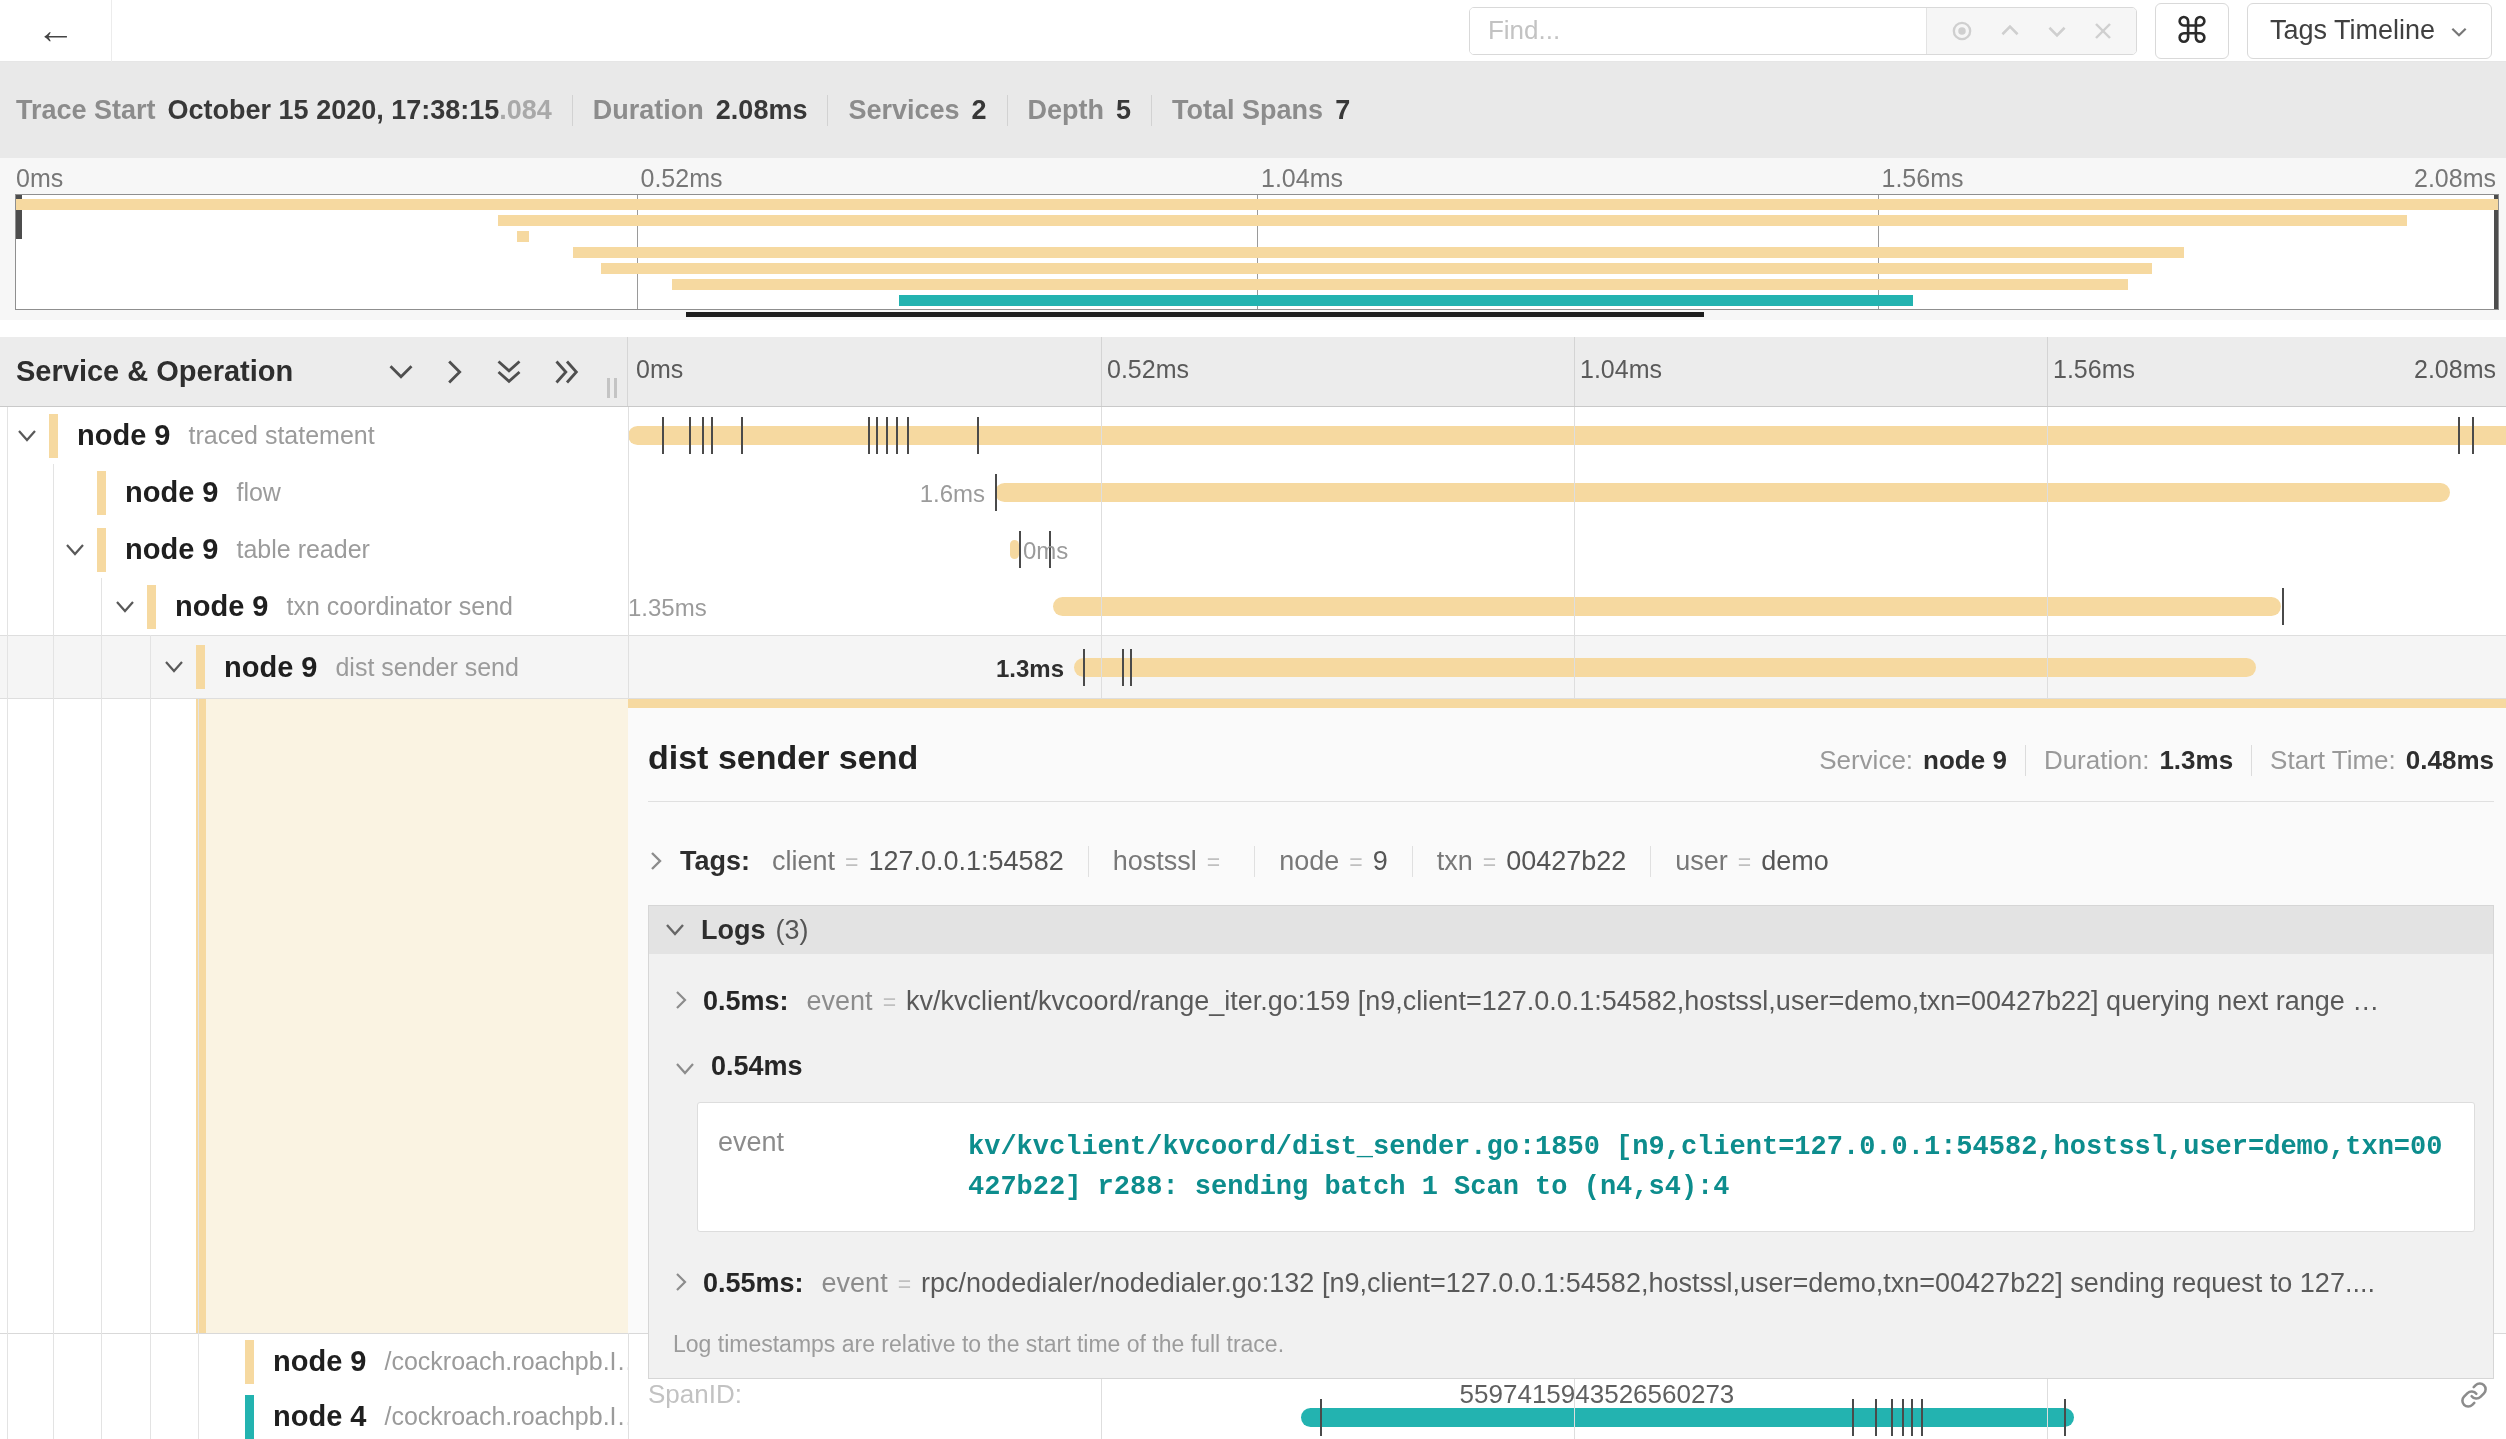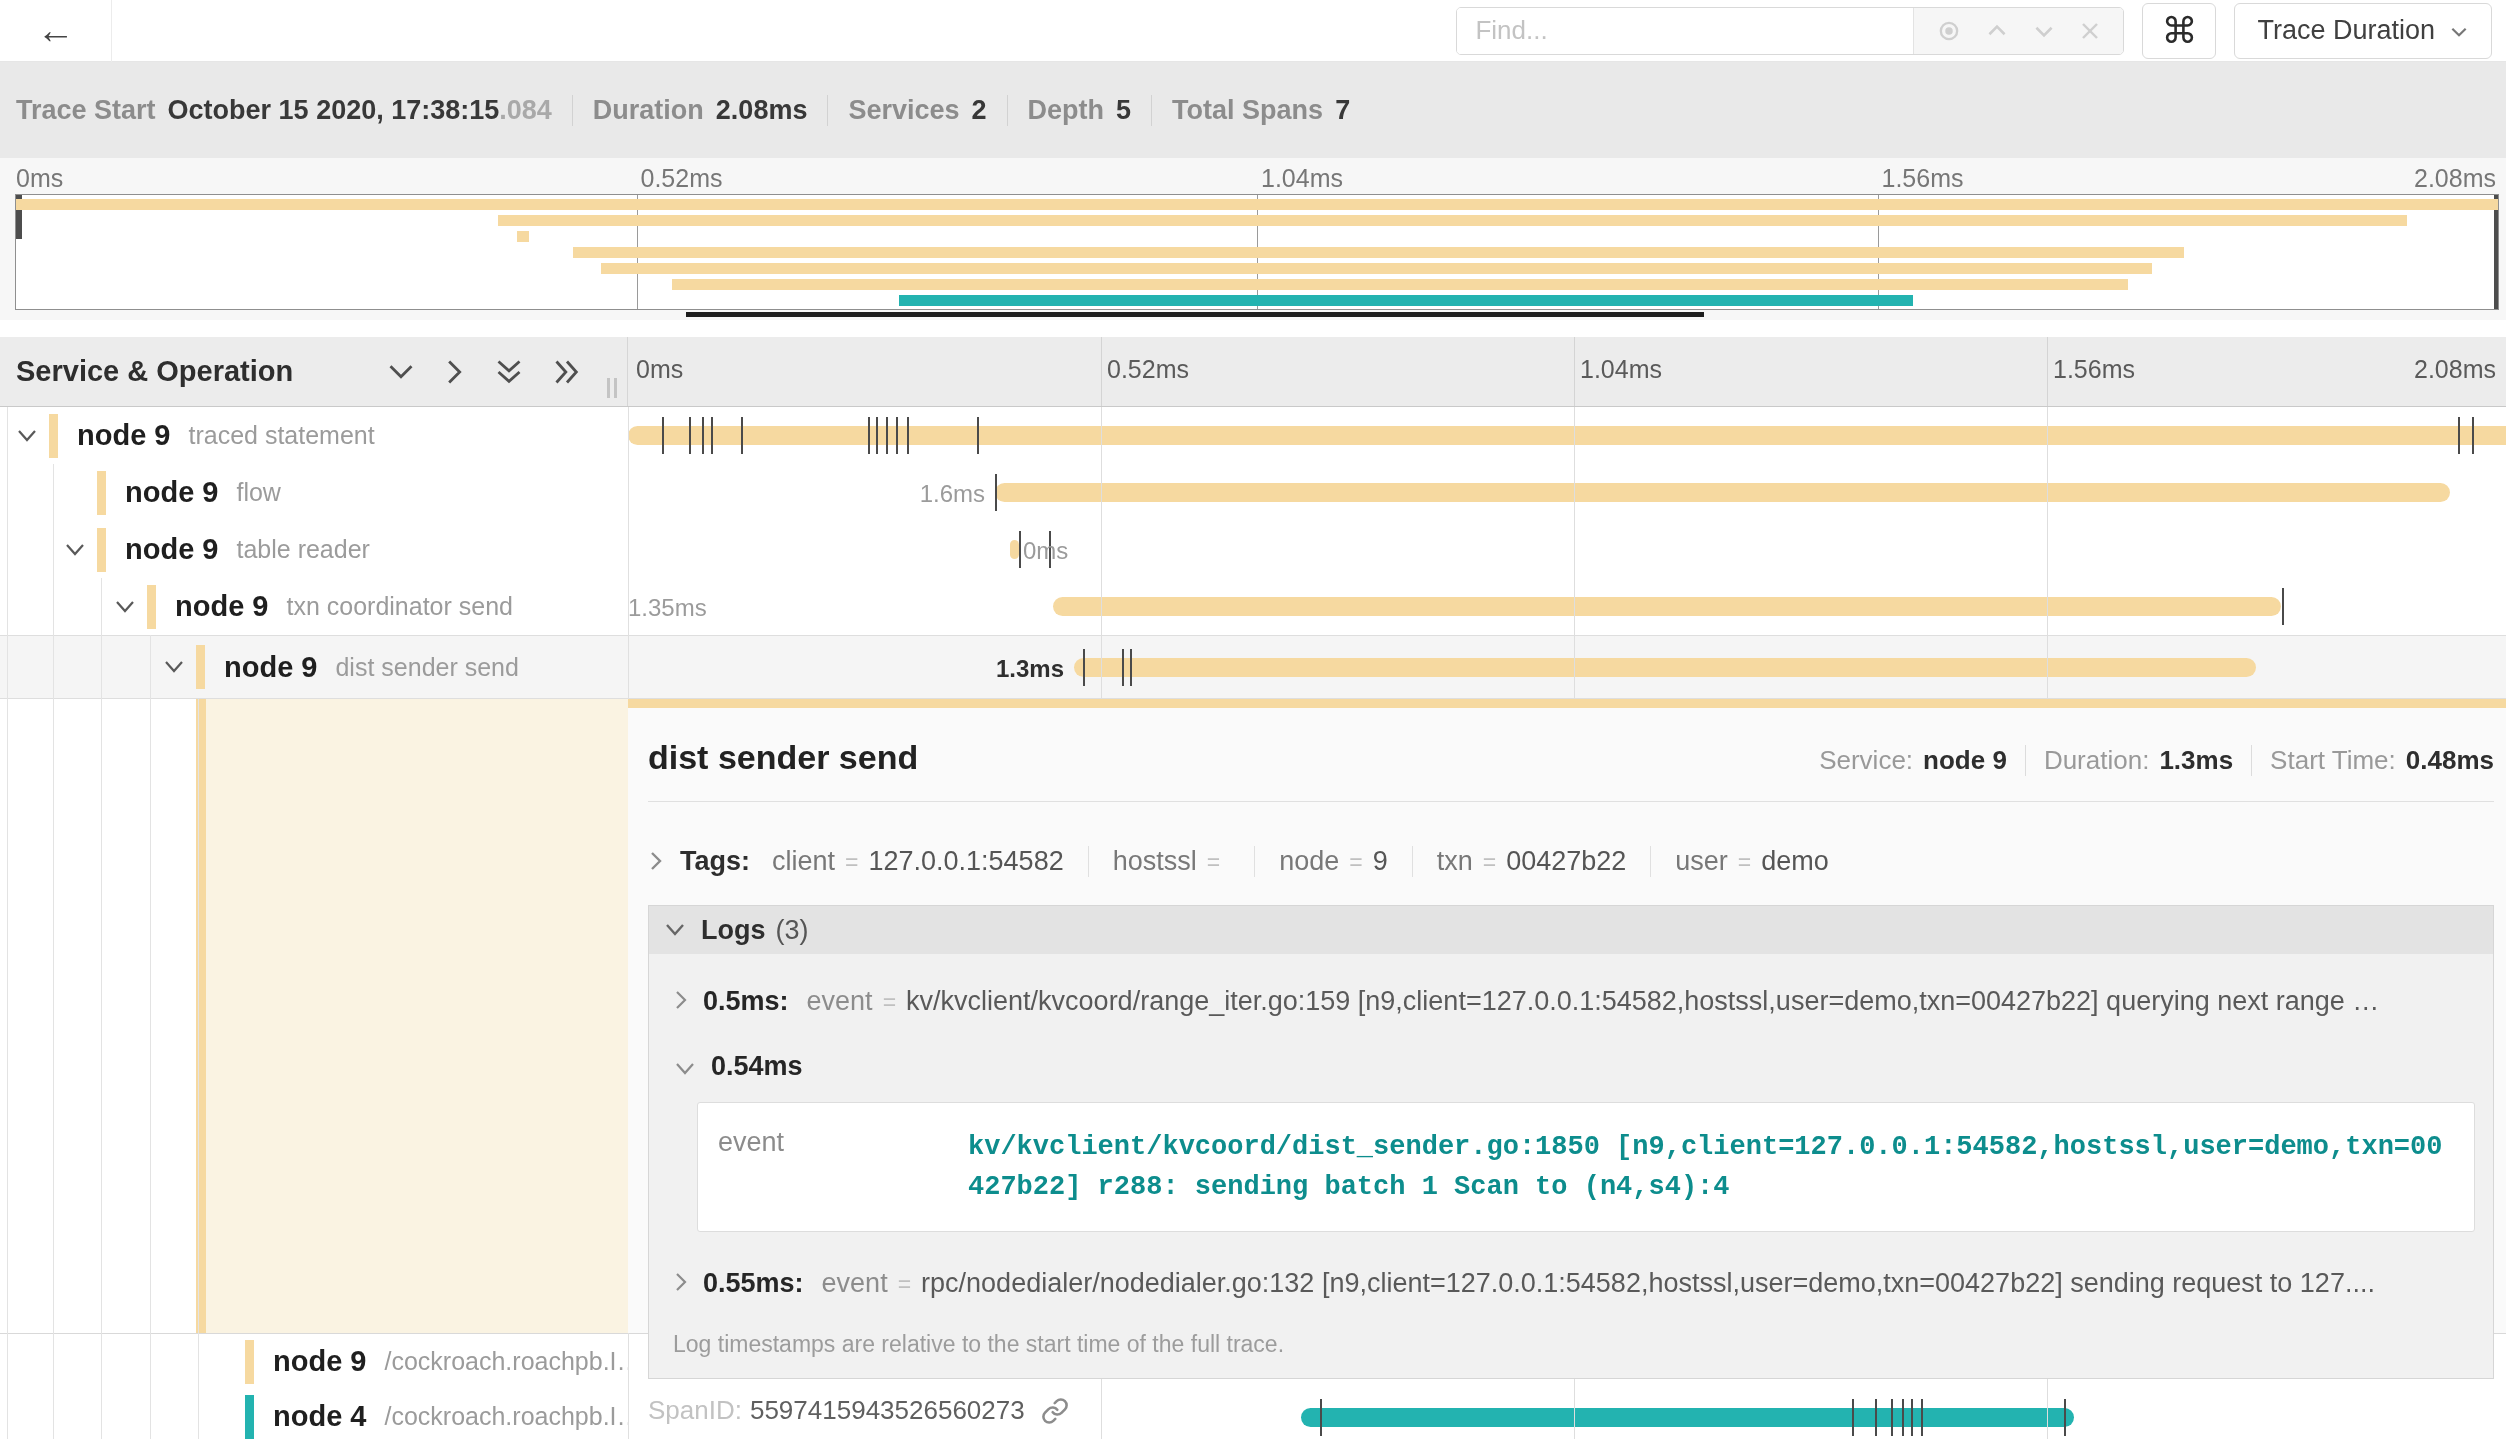--- a/index.html
+++ b/index.html
@@ -119,21 +119,21 @@
   .log-time { font-weight:bold; color:#262626; margin-right:18px; flex:none; }
   .log-key { color:#8c8c8c; flex:none; }
   .log-eq { color:#c0c0c0; margin:0 10px; font-size:23px; flex:none; }
   .log-value { color:#595959; overflow:hidden; }
   .log-expanded-card { margin:20px 18px 8px 48px; background:#fff; border:1px solid #ddd; border-radius:3px;
     padding:24px 20px; display:flex; }
   .kv-key { width:250px; flex:none; font-size:27px; color:#8c8c8c; }
   .kv-value { font-family:"Liberation Mono","DejaVu Sans Mono",monospace; font-size:27px; line-height:40px;
     color:#0d8d8d; font-weight:bold; width:91ch; word-break:break-all; white-space:pre-wrap; }
   .logs-footer { font-size:23px; color:#9c9c9c; padding:26px 0 4px 24px; }
-  .spanid-row { display:flex; justify-content:flex-start; align-items:center; margin-top:16px;
+  .spanid-row { display:flex; justify-content:space-between; align-items:center; 
     font-size:26px; gap:8px; padding-right:6px; }
   .spanid-label { color:#c2c2c2; }
   .spanid-value { color:#5f5f5f; }
   .spanid-link { display:flex; margin-left:8px; cursor:pointer; }
 </style>
 </head>
 <body>
 
 <div class="app-header">
   <div class="back-btn">
@@ -164,21 +164,21 @@
               <line x1="5" y1="5" x2="19" y2="19"></line>
               <line x1="19" y1="5" x2="5" y2="19"></line>
             </svg>
         </span>
       </div>
     </div>
     <div class="cmd-btn">
       <span>⌘</span>
     </div>
     <div class="view-btn">
-      <span>Trace Duration</span>
+      <span>Tags Timeline</span>
       <span>
         <svg width="20" height="14" viewBox="0 0 24 16">
             <polyline points="4,4 12,12 20,4" fill="none" stroke="#777" stroke-width="2.6"></polyline>
           </svg>
       </span>
     </div>
   </div>
 </div>
 
 <div class="summary-bar" id="summary-bar">

